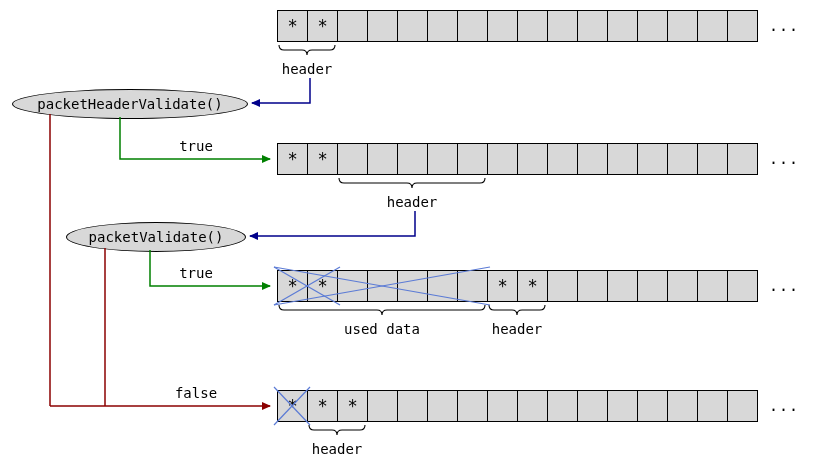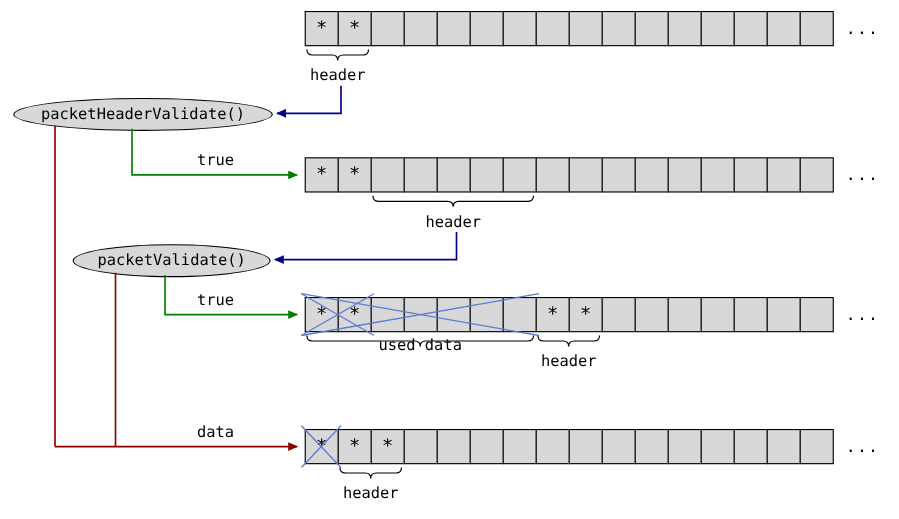--- a/index.html
+++ b/index.html
@@ -152,20 +152,20 @@
       <polyline points="150,250 150,286 270,286" fill="none" stroke="#008000" stroke-width="1.5" marker-end="url(#arr-green)"></polyline>
       <polyline points="50,114 50,406" fill="none" stroke="#8b0000" stroke-width="1.5"></polyline>
       <polyline points="105,248 105,406" fill="none" stroke="#8b0000" stroke-width="1.5"></polyline>
       <polyline points="50,406 270,406" fill="none" stroke="#8b0000" stroke-width="1.5" marker-end="url(#arr-darkred)"></polyline>
     </svg>
 <div class="lbl ellipsis" style="left: 784px; top: 26px;">...</div>
     <div class="lbl" style="left: 307px; top: 69px;">header</div>
     <div class="lbl ellipsis" style="left: 784px; top: 159px;">...</div>
     <div class="lbl" style="left: 412px; top: 202px;">header</div>
     <div class="lbl ellipsis" style="left: 784px; top: 286px;">...</div>
-    <div class="lbl" style="left: 382px; top: 314px;">used data</div>
+    <div class="lbl" style="left: 382px; top: 329px;">used data</div>
     <div class="lbl" style="left: 517px; top: 329px;">header</div>
     <div class="lbl ellipsis" style="left: 784px; top: 406px;">...</div>
     <div class="lbl" style="left: 337px; top: 449px;">header</div>
     <div class="lbl" style="left: 196px; top: 146px;">true</div>
     <div class="lbl" style="left: 196px; top: 273px;">true</div>
-    <div class="lbl" style="left: 196px; top: 393px;">data</div>
+    <div class="lbl" style="left: 196px; top: 393px;">false</div>
   </div>
 
 </body></html>

